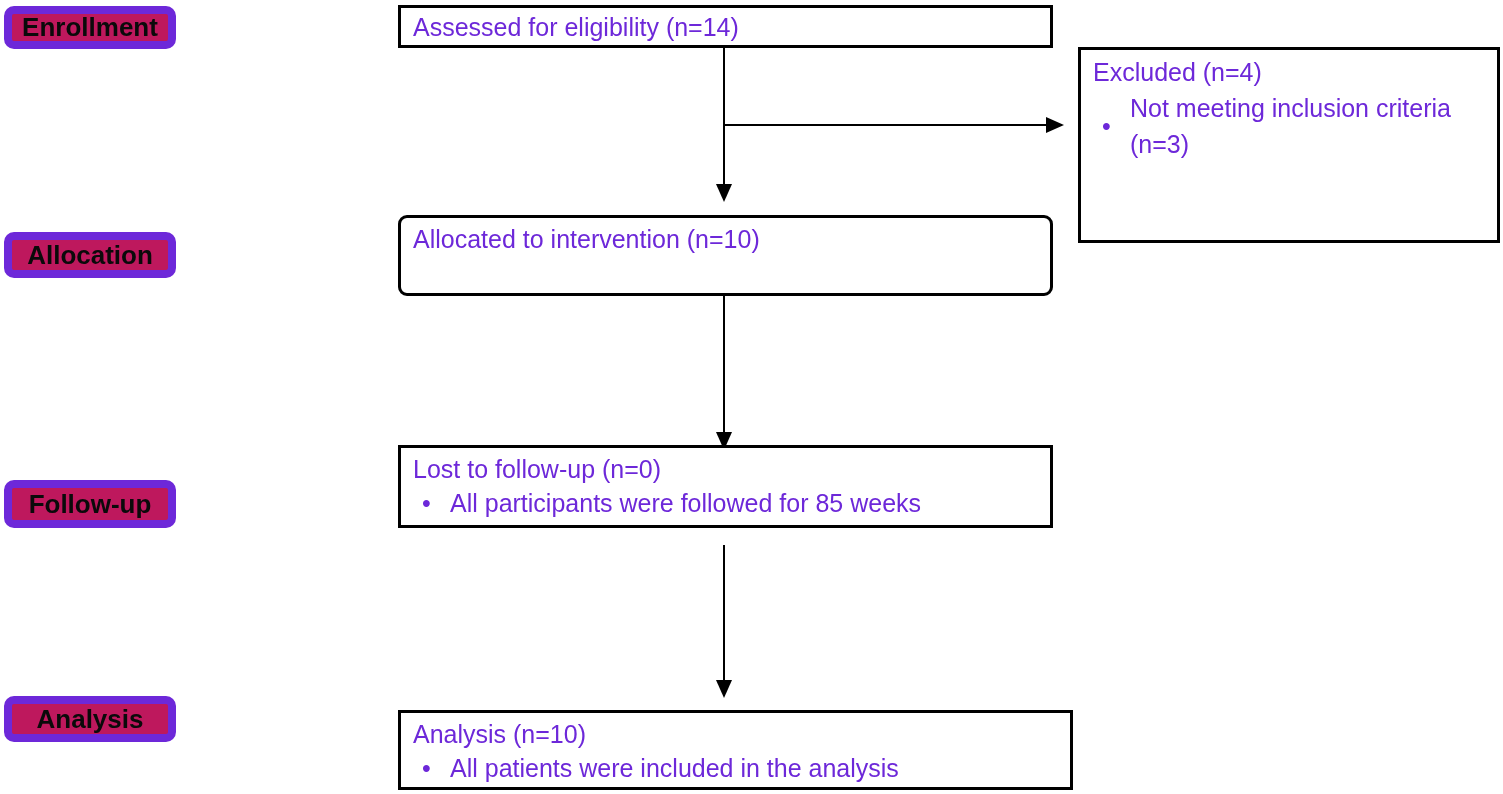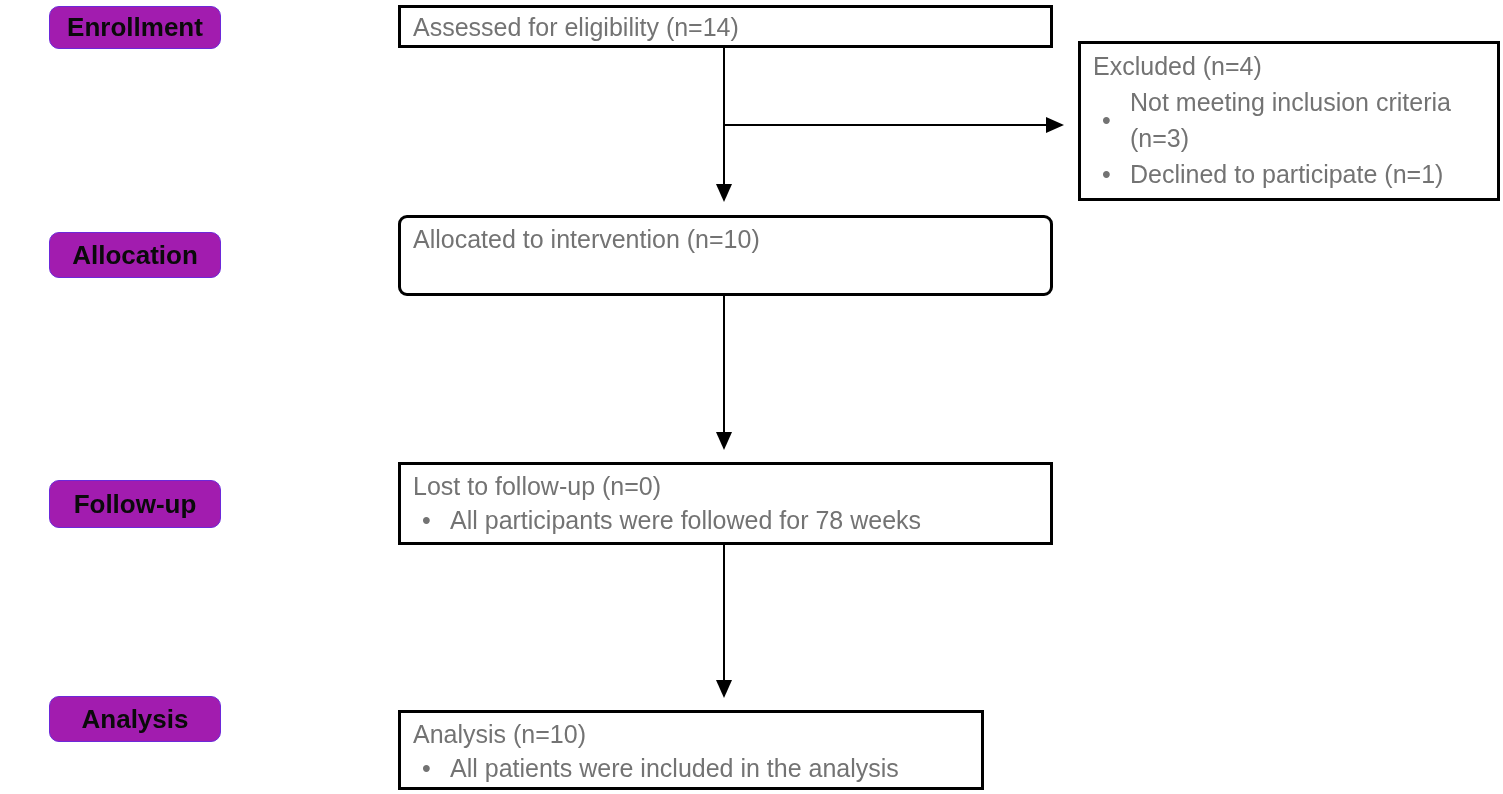--- a/index.html
+++ b/index.html
@@ -15,55 +15,54 @@
     background: #ffffff;
     overflow: hidden;
     color: #111111;
   }
   
   .stage-badge {
     position: absolute;
     left: 4px;
     width: 172px;
     box-sizing: border-box;
-    background: #a21caf;
-    border: 1px solid #6d28d9;
+    background: #be185d;
+    border: 8px solid #6d28d9;
     border-radius: 10px;
     display: flex;
     align-items: center;
     justify-content: center;
     font-size: 26px;
     font-weight: bold;
     color: #0a0a0a;
-    margin-left: 45px;
   }
   #badge-enrollment { top: 6px;   height: 43px; }
   #badge-allocation { top: 232px; height: 46px; }
   #badge-followup   { top: 480px; height: 48px; }
   #badge-analysis   { top: 696px; height: 46px; }
 
   
   .flow-box {
     position: absolute;
     box-sizing: border-box;
     background: #ffffff;
     border: 3px solid #000000;
     font-size: 25px;
     line-height: 34px;
-    color: #737373;
+    color: #6d28d9;
     padding: 4px 10px 4px 12px;
   }
   #box-assessed {
     left: 398px; top: 5px; width: 655px; height: 43px;
     display: flex; align-items: center; padding-top: 0; padding-bottom: 0;
   }
   #box-allocated { left: 398px; top: 215px; width: 655px; height: 81px; border-radius: 9px; }
-  #box-followup  { left: 398px; top: 462px; width: 655px; height: 83px; }
-  #box-analysis  { left: 398px; top: 710px; width: 586px; height: 80px; }
-  #box-excluded  { left: 1078px; top: 41px; width: 422px; height: 160px; line-height: 36px; }
+  #box-followup  { left: 398px; top: 445px; width: 655px; height: 83px; }
+  #box-analysis  { left: 398px; top: 710px; width: 675px; height: 80px; }
+  #box-excluded  { left: 1078px; top: 47px; width: 422px; height: 196px; line-height: 36px; }
 
   .box-title { display: block; }
   .bullet-row { display: flex; align-items: center; }
   .bullet-row::before {
     content: "\2022";
     flex: 0 0 28px;
     margin-left: 9px;
     text-align: left;
   }
   .bullet-text { flex: 1 1 auto; }
@@ -112,33 +111,30 @@
 
   <div class="flow-box" id="box-assessed">
     <span class="box-title">Assessed for eligibility (n=14)</span>
   </div>
 
   <div class="flow-box" id="box-excluded">
     <span class="box-title">Excluded (n=4)</span>
     <div class="bullet-row">
       <span class="bullet-text">Not meeting inclusion criteria (n=3)</span>
     </div>
-    <div class="bullet-row">
-      <span class="bullet-text">Declined to participate (n=1)</span>
-    </div>
   </div>
 
   <div class="flow-box" id="box-allocated">
     <span class="box-title">Allocated to intervention (n=10)</span>
   </div>
 
   <div class="flow-box" id="box-followup">
     <span class="box-title">Lost to follow-up (n=0)</span>
     <div class="bullet-row">
-      <span class="bullet-text">All participants were followed for 78 weeks</span>
+      <span class="bullet-text">All participants were followed for 85 weeks</span>
     </div>
   </div>
 
   <div class="flow-box" id="box-analysis">
     <span class="box-title">Analysis (n=10)</span>
     <div class="bullet-row">
       <span class="bullet-text">All patients were included in the analysis</span>
     </div>
   </div>
 

